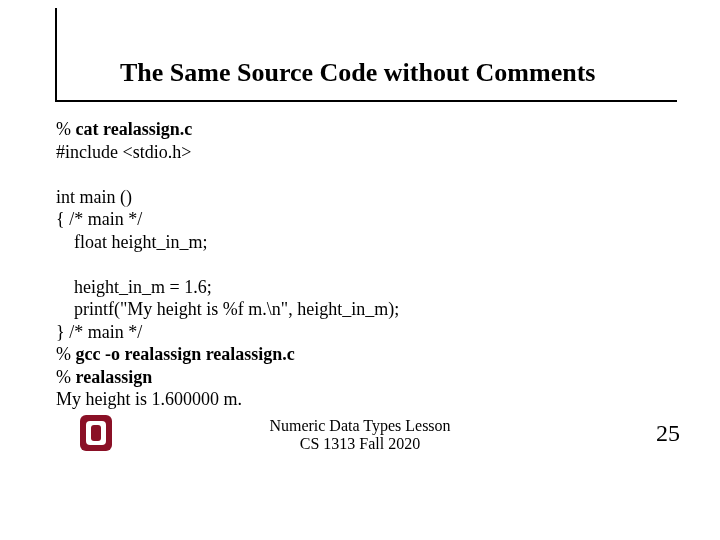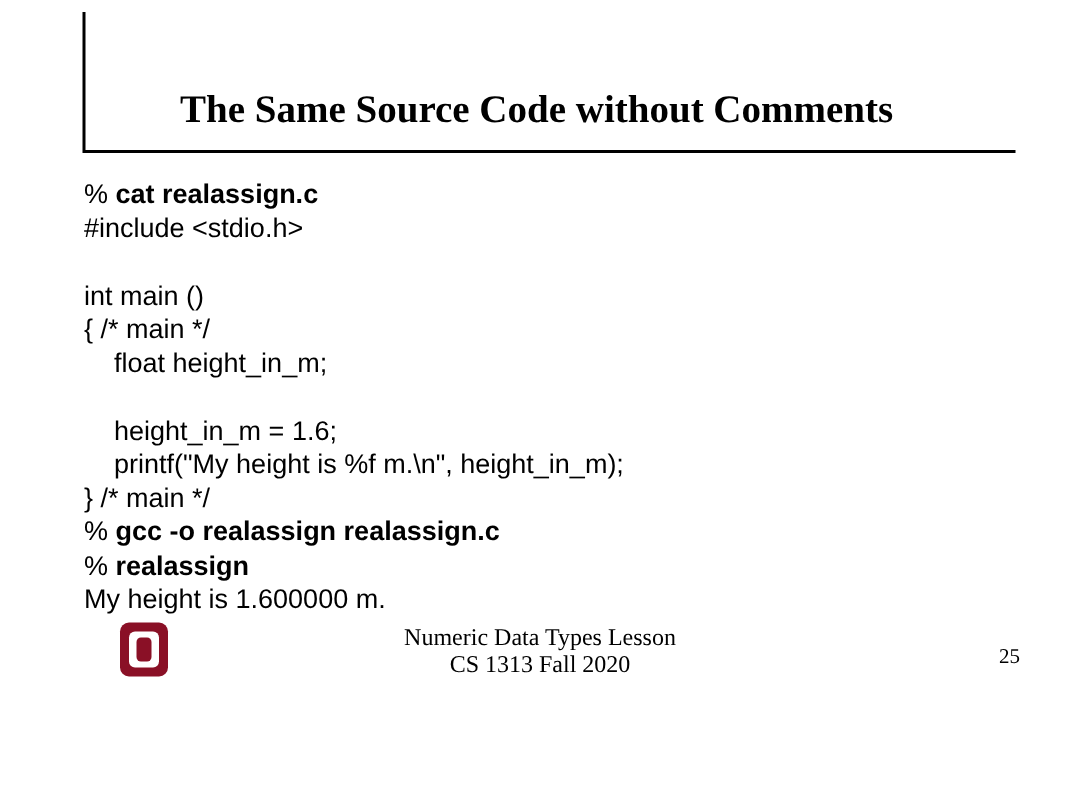--- a/index.html
+++ b/index.html
@@ -42,41 +42,41 @@
     right: 40px;
     font-size: 26px;
     font-weight: bold;
     font-family: "Times New Roman", Times, serif;
   }
   .body {
     position: absolute;
     top: 118px;
     left: 56px;
     right: 26px;
-    font-family: Liberation Sans, sans-serif;
+    font-family: Liberation Serif, serif;
     font-size: 18px;
     line-height: 1.25;
     white-space: pre;
   }
   .bold { font-weight: bold; }
   .footer {
     position: absolute;
     bottom: 18px;
     left: 0;
     width: 720px;
     text-align: center;
     font-family: "Times New Roman", Times, serif;
   }
   .footer .l1 { font-size: 16px; }
   .footer .l2 { font-size: 16px; }
   .page-num {
     position: absolute;
     right: 40px;
     bottom: 24px;
-    font-size: 14px;
+    font-size: 24px;
     font-family: "Times New Roman", Times, serif;
   }
   .logo {
     position: absolute;
     left: 78px;
     bottom: 16px;
     width: 36px;
     height: 44px;
   }
   .logo svg { width: 100%; height: 100%; }

